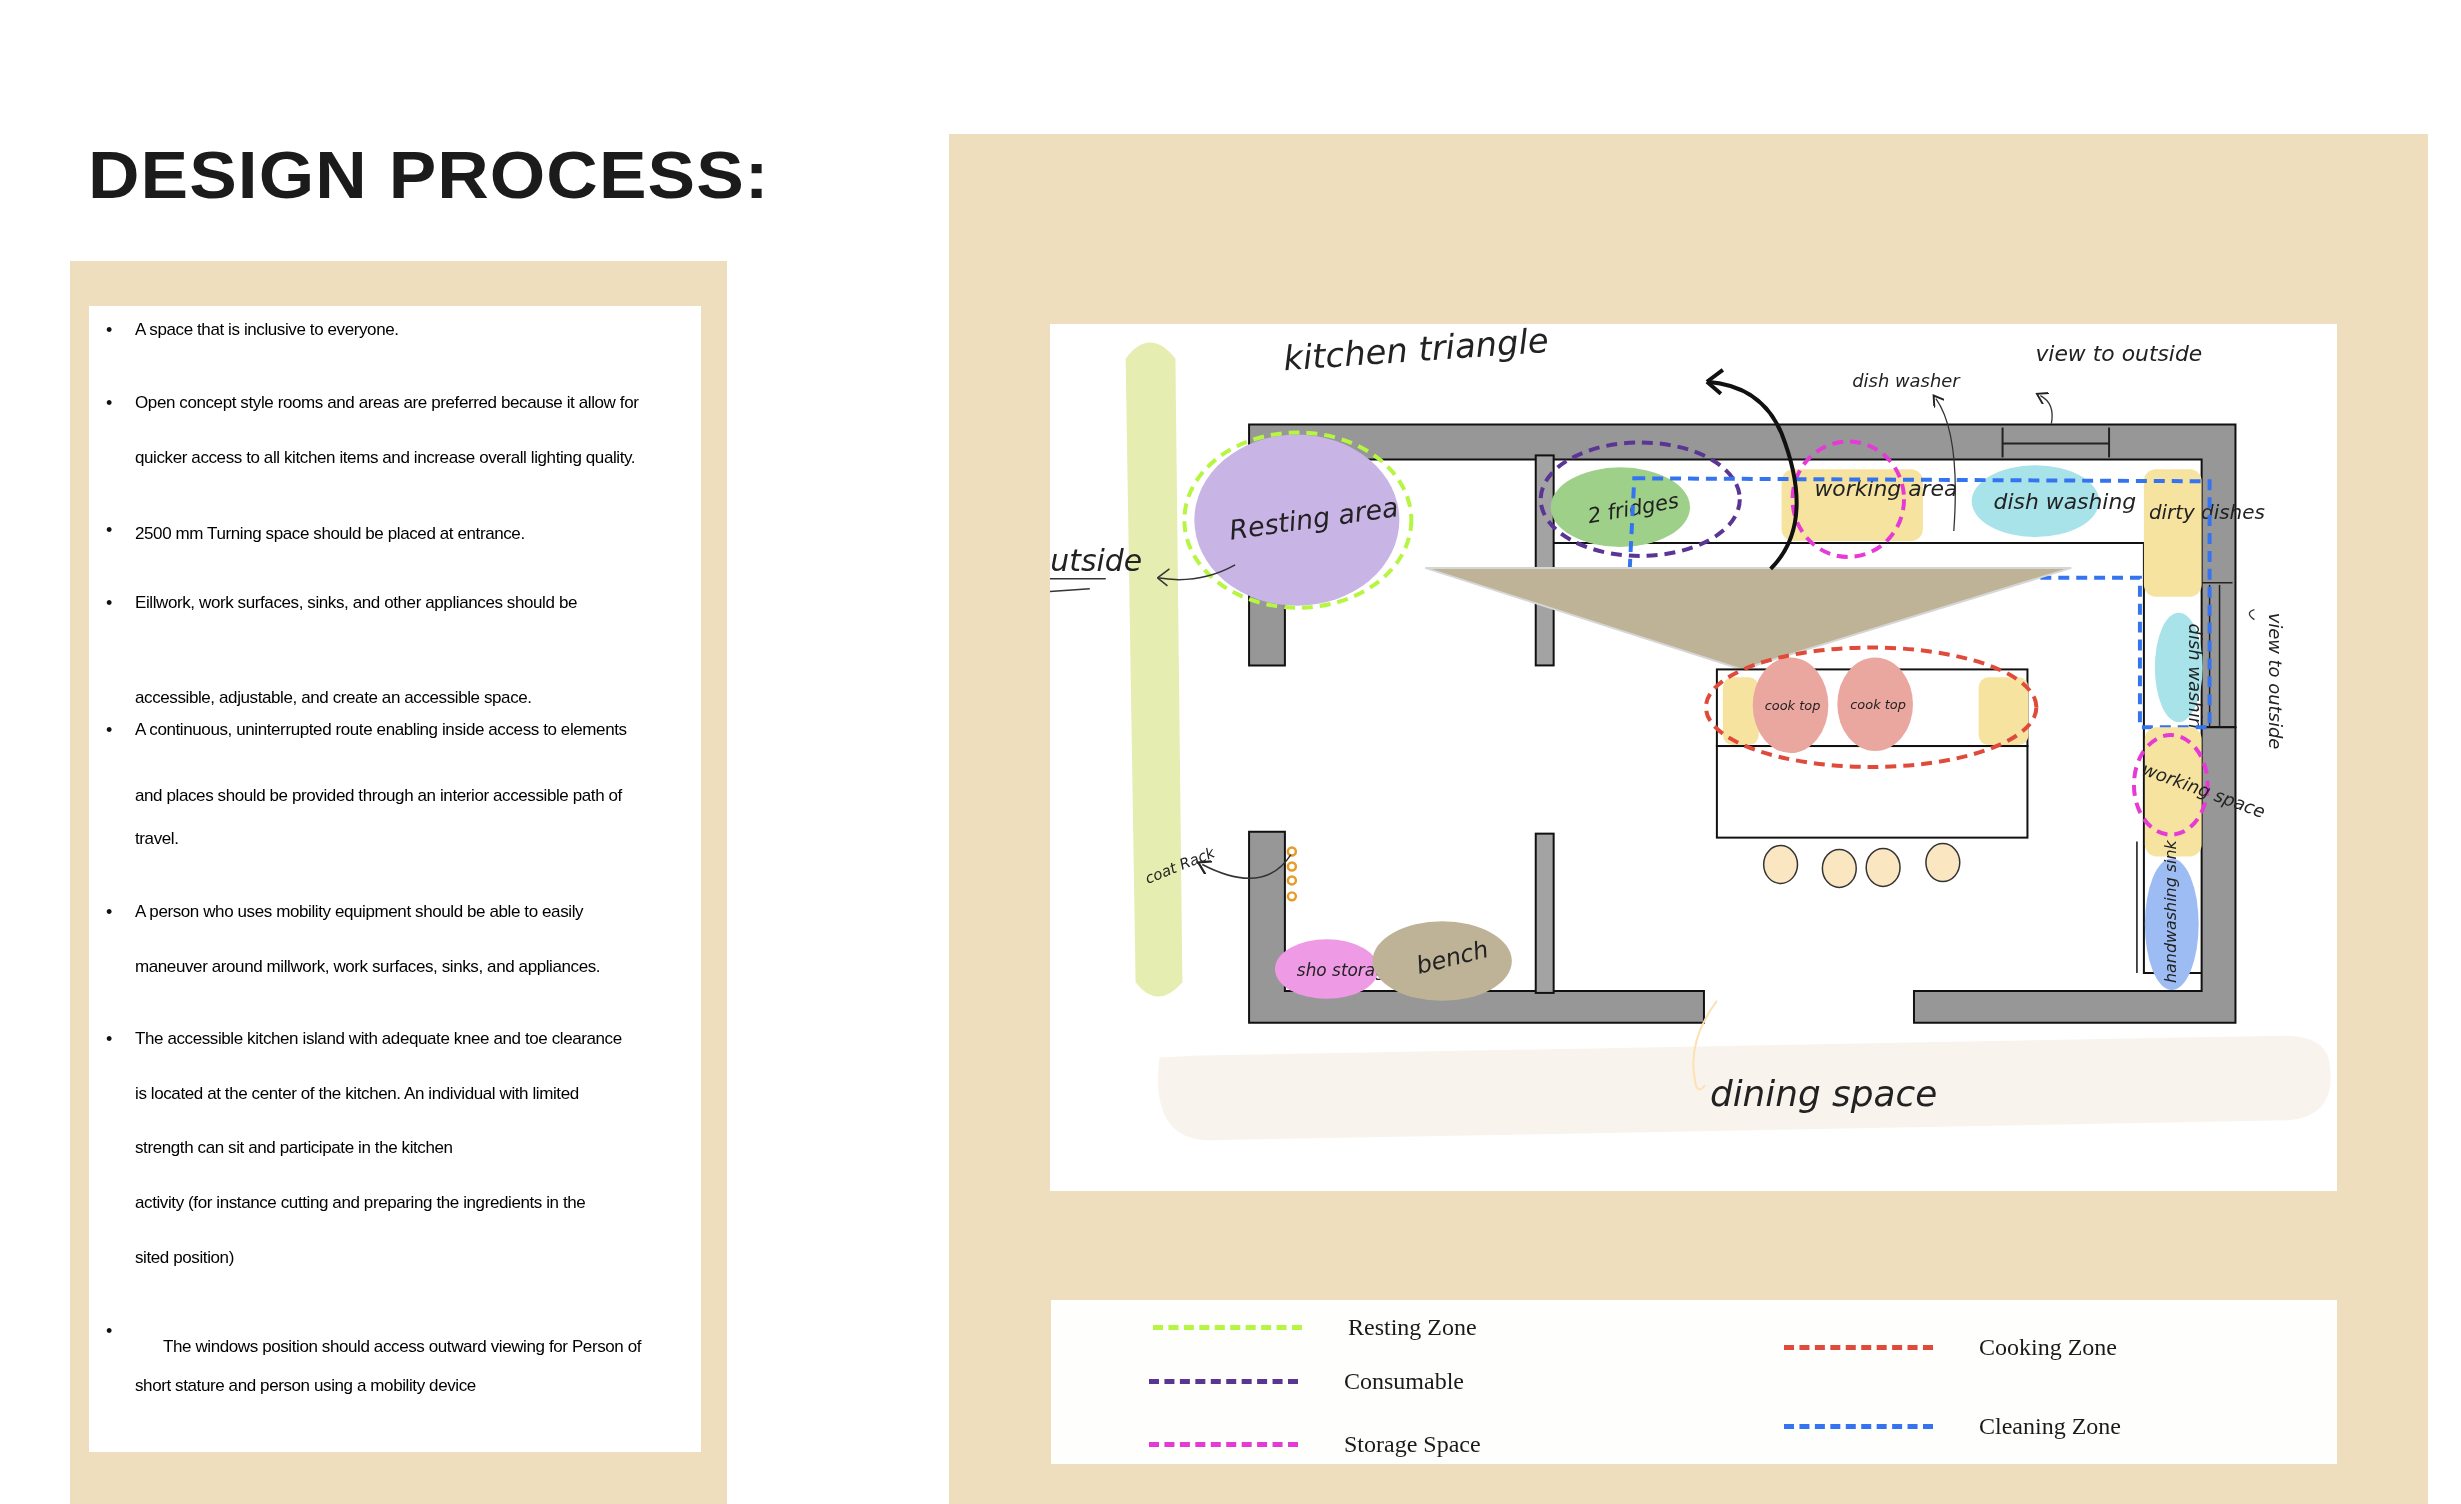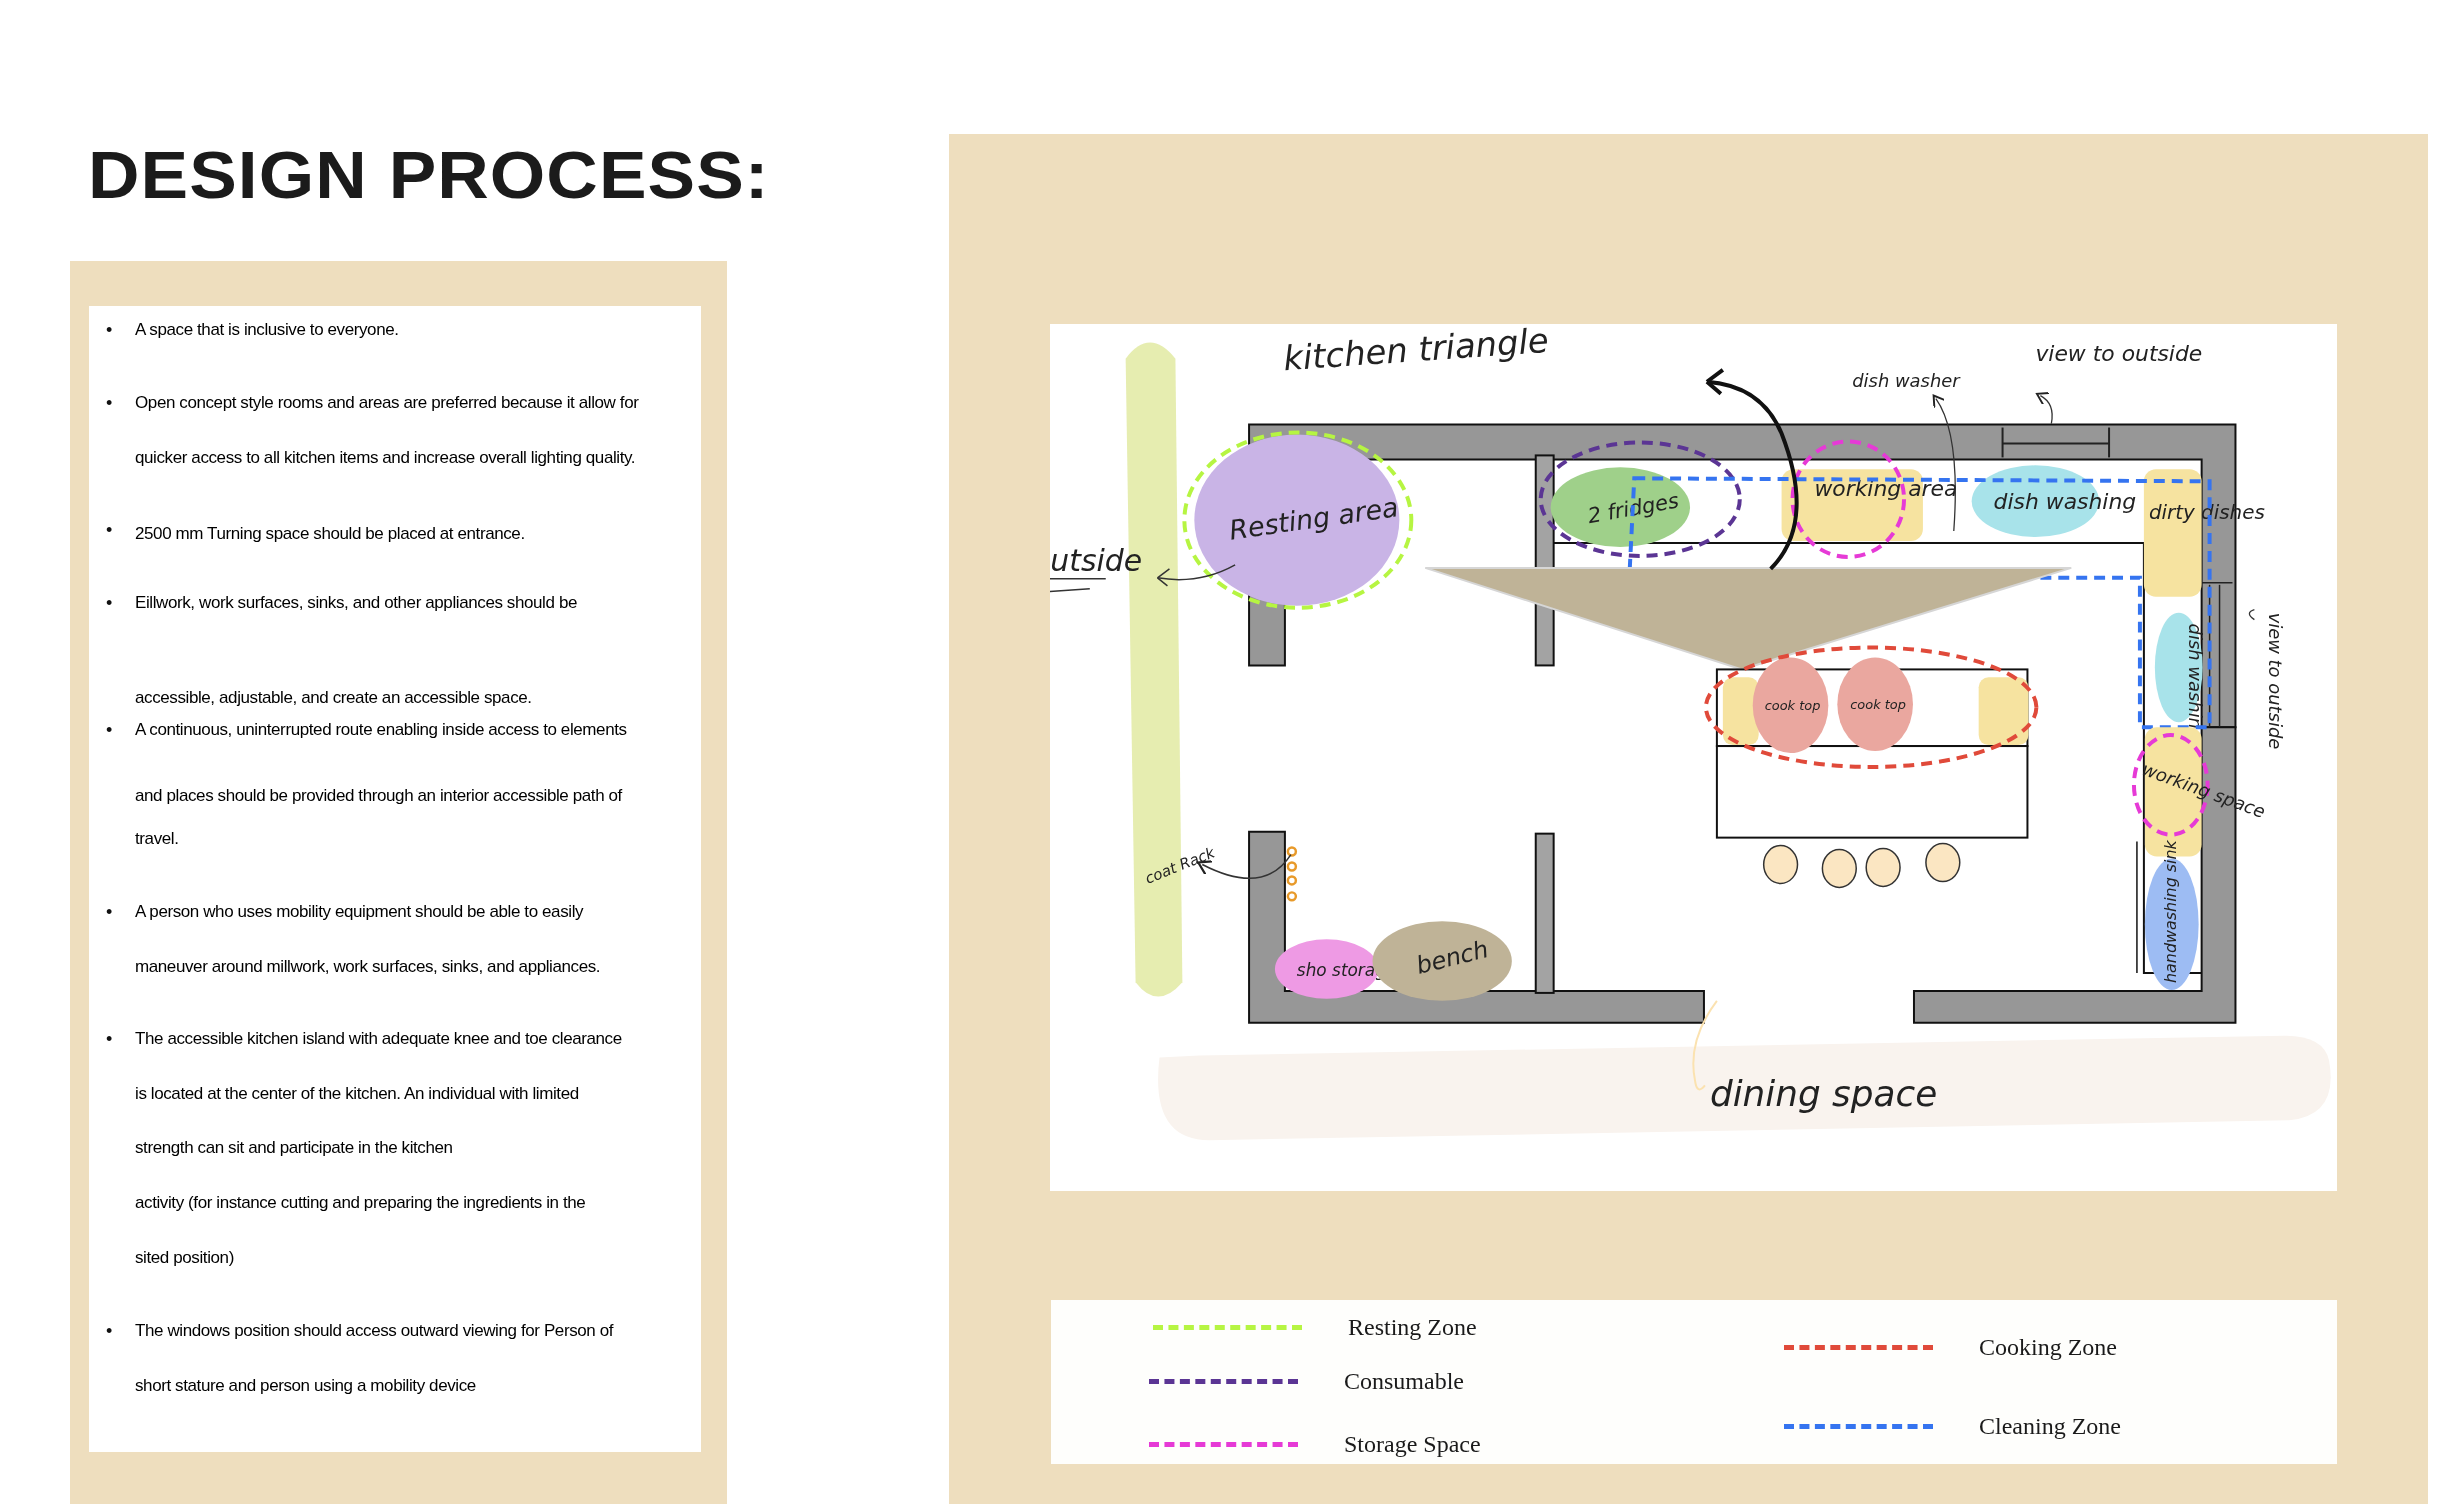--- a/index.html
+++ b/index.html
@@ -61,21 +61,21 @@
         <div class="bullet" style="top: 723px;">
           <span class="dot">•</span>
           <span class="line" style="top: 0px;">The accessible kitchen island with adequate knee and toe clearance</span>
           <span class="line" style="top: 55px;">is located at the center of the kitchen. An individual with limited</span>
           <span class="line" style="top: 109px;">strength can sit and participate in the kitchen</span>
           <span class="line" style="top: 164px;">activity (for instance cutting and preparing the ingredients in the</span>
           <span class="line" style="top: 219px;">sited position)</span>
         </div>
         <div class="bullet" style="top: 1015px;">
           <span class="dot">•</span>
-          <span class="line" style="top: 0px;">The windows position should access outward viewing for Person of</span>
+          <span class="line" style="top: 16px; margin-left: 28px;">The windows position should access outward viewing for Person of</span>
           <span class="line" style="top: 55px;">short stature and person using a mobility device</span>
         </div>
       </div>
   </div>
 </div>
 
 <div class="right-panel">
   <div class="canvas">
     <svg width="1287" height="867" viewBox="0 0 1293 871">
       <defs>

